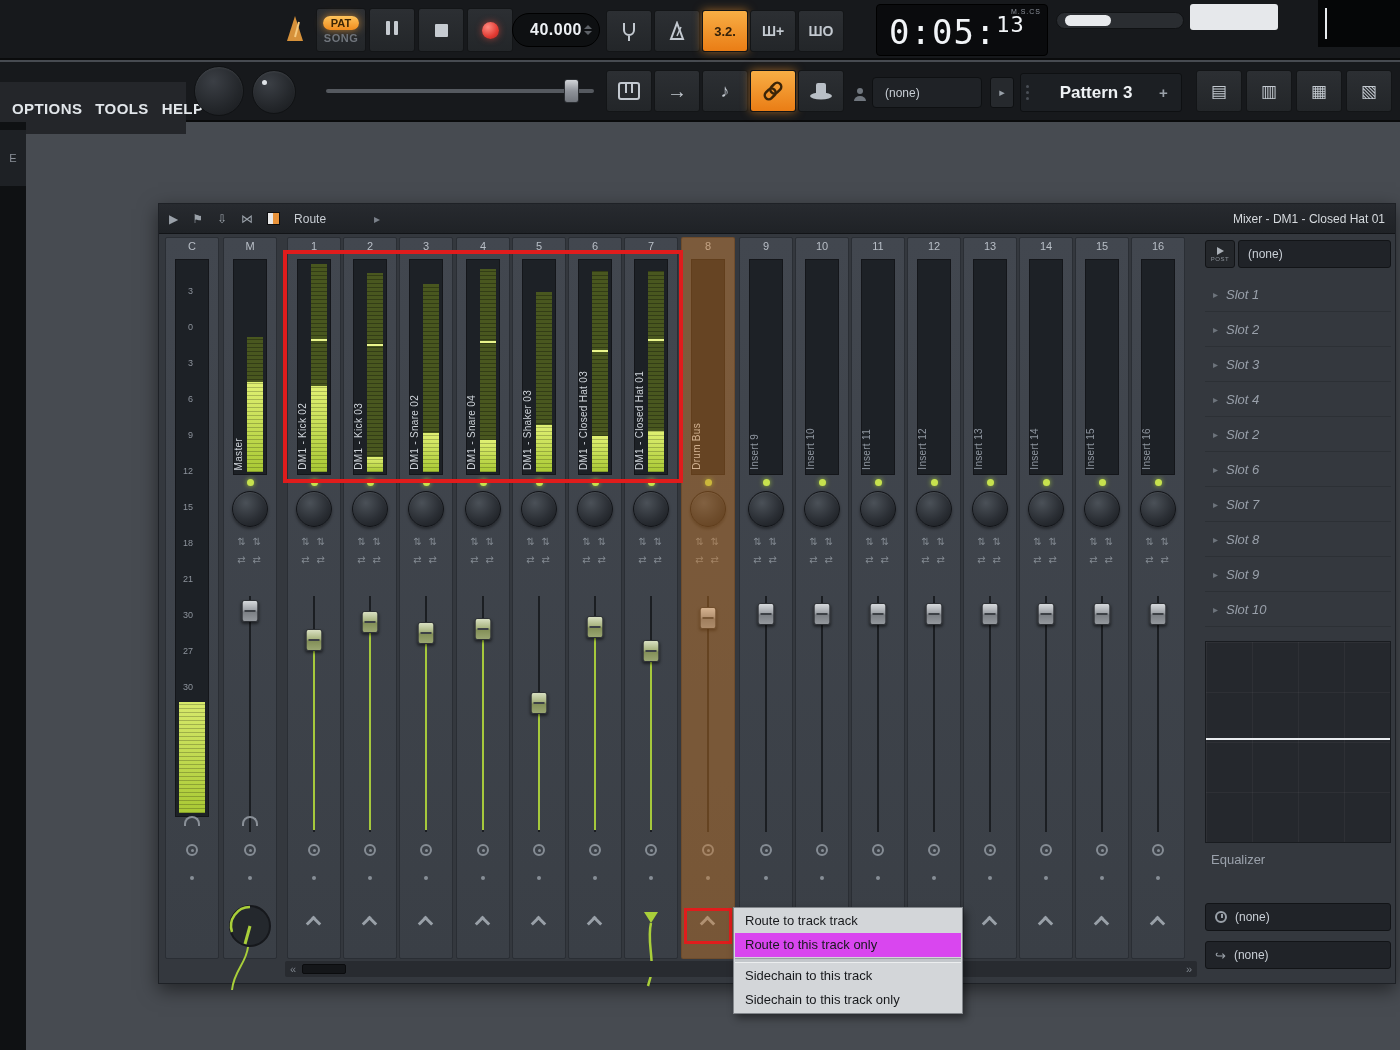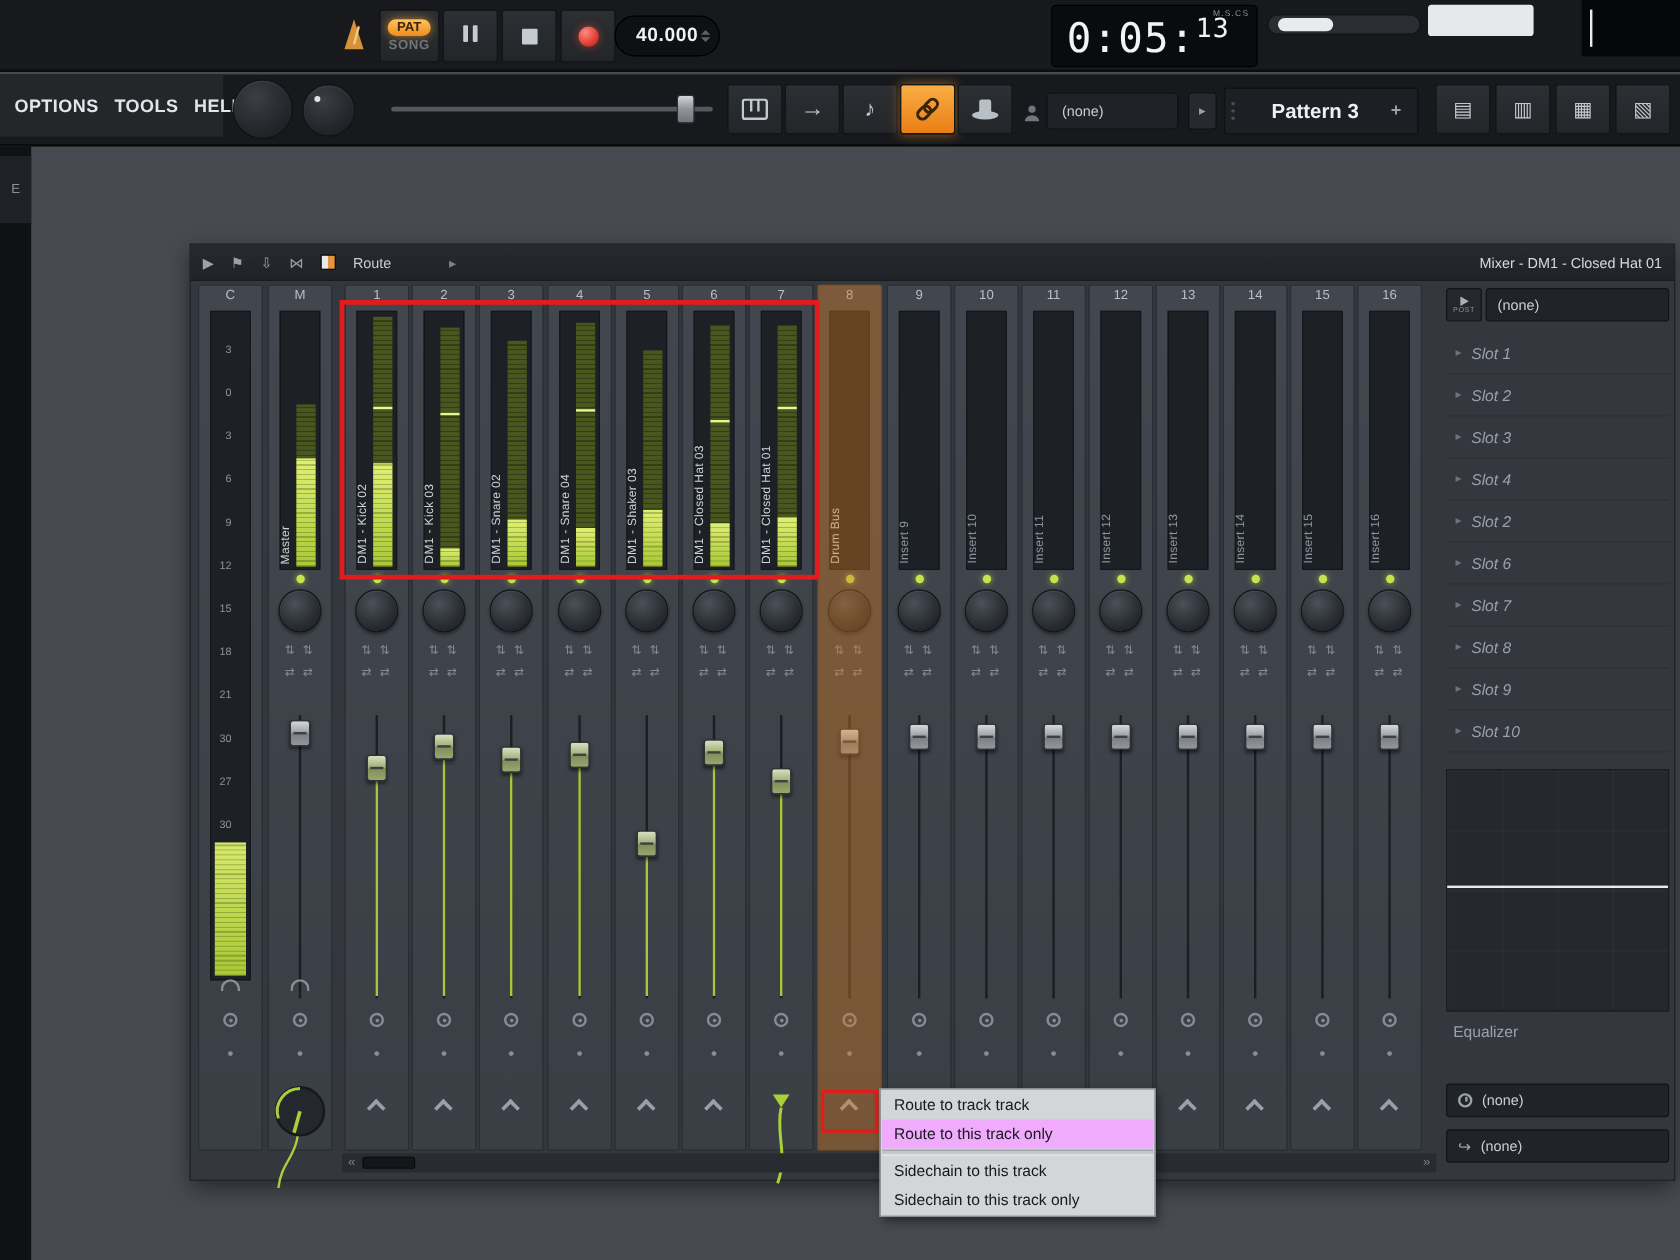--- a/index.html
+++ b/index.html
@@ -33,21 +33,21 @@
   .digits { position:absolute; left:12px; top:7px; font-family:"DejaVu Sans Mono", monospace; font-size:34px; color:#f1f4f7; letter-spacing:1px; }
   .digits .cs { font-size:22px; vertical-align:top; }
   .topslider { position:absolute; left:1056px; top:12px; width:128px; height:17px; background:#2a2d31; border:1px solid #101214; border-radius:9px; }
   .tsh { position:absolute; left:8px; top:2px; width:46px; height:11px; background:#e8eaed; border-radius:6px; }
   .whitebox { position:absolute; left:1190px; top:4px; width:88px; height:26px; background:#e6e8eb; border-radius:3px; }
   .blackbox { position:absolute; left:1318px; top:0; width:82px; height:47px; background:#050607; }
   .cursorline { position:absolute; left:7px; top:8px; width:2px; height:31px; background:#e8ebee; }
 
   
   .tb2 { position:absolute; left:0; top:62px; width:1400px; height:60px; background:#17191c; border-bottom:2px solid #0a0b0c; }
-  .menubox { position:absolute; left:0; top:0; width:186px; height:52px; background:#24262a; display:flex; align-items:center; gap:13px; padding-left:12px; }
+  .menubox { position:absolute; left:0; top:20px; width:186px; height:52px; background:#24262a; display:flex; align-items:center; gap:13px; padding-left:12px; }
   .menubox span { font-size:15px; font-weight:bold; color:#e2e6ea; letter-spacing:.4px; }
   .knb { position:absolute; border-radius:50%; background:radial-gradient(circle at 38% 30%,#3b3f45,#24272b 60%,#17191c); border:1px solid #101214; box-shadow:inset 0 1px 2px rgba(255,255,255,.08); }
   #knob1 { left:194px; top:4px; width:50px; height:50px; }
   #knob2 { left:252px; top:8px; width:44px; height:44px; }
   #knob2::after { content:""; position:absolute; left:9px; top:9px; width:5px; height:5px; border-radius:50%; background:#dfe3e7; }
   .midtrack { position:absolute; left:326px; top:27px; width:268px; height:4px; background:#55595f; border-radius:2px; }
   .msh { position:absolute; left:238px; top:-10px; width:15px; height:24px; background:linear-gradient(#d2d5d9,#8f939a 50%,#71757c); border:1px solid #2a2d31; border-radius:3px; }
   .igroupB { position:absolute; left:606px; top:8px; display:flex; gap:2px; }
   .person { position:absolute; left:852px; top:24px; }
   .nonesel { position:absolute; left:872px; top:15px; width:110px; height:31px; background:#1f2226; border:1px solid #0e1012; border-radius:4px;
@@ -142,21 +142,21 @@
   .clockicon { width:12px; height:12px; border:2px solid #9aa1a9; border-radius:50%; position:relative; }
   .clockicon::after { content:""; position:absolute; left:4px; top:1px; width:2px; height:4px; background:#9aa1a9; }
   .outicon { color:#9aa1a9; font-size:13px; }
 
   
   .redbox1 { position:absolute; left:283px; top:250px; width:400px; height:233px; border:4px solid #e01c1c; z-index:40; }
   .redbox2 { position:absolute; left:684px; top:908px; width:48px; height:36px; border:3px solid #e01c1c; z-index:45; }
   .ctxmenu { position:absolute; left:733px; top:907px; width:230px; background:#d3d6d9; border:1px solid #83878c;
     box-shadow:3px 4px 8px rgba(0,0,0,.45); z-index:60; padding:1px; }
   .cmitem { height:24px; line-height:24px; padding-left:10px; font-size:13px; color:#17191c; }
-  .cmitem.on { background:#f0abfc; }
+  .cmitem.on { background:#d946ef; }
   .cmsep { height:5px; border-top:1px solid #9aa0a5; border-bottom:1px solid #eceeef; background:#c3c7cb; margin:1px 0; }
 </style>
 </head>
 <body>
 
 <div id="app">
 
   <div class="tb1">
     <svg class="metro" width="22" height="30">
         <path d="M11 2 L19 27 H3 Z" fill="#d6913a"></path>
@@ -176,20 +176,42 @@
       <div class="tbtn">
           <span class="recdot"></span>
         </div>
     </div>
     <div class="tempo">
       <span>40.000</span>
       <span class="spin">
           <i class="up"></i>
           <i class="dn"></i>
         </span>
+    </div>
+    <div class="igroupA">
+      <div class="ibtn">
+          <svg width="20" height="22">
+            <path d="M5 3 v7 a5 5 0 0 0 10 0 V3 M10 15 v6" stroke="#c3c9d0" stroke-width="2" fill="none"></path>
+          </svg>
+        </div>
+      <div class="ibtn">
+          <svg width="20" height="20">
+            <path d="M10 2 L16 18 H4 Z" fill="none" stroke="#c3c9d0" stroke-width="2"></path>
+            <line x1="10" y1="15" x2="14" y2="6" stroke="#c3c9d0" stroke-width="1.5"></line>
+          </svg>
+        </div>
+      <div class="ibtn orange">
+          <span>3.2.</span>
+        </div>
+      <div class="ibtn">
+          <span>Ш+</span>
+        </div>
+      <div class="ibtn">
+          <span>ШO</span>
+        </div>
     </div>
     <div class="clock">
       <span class="units">M.S.CS</span>
       <span class="digits"><span>0:05:</span><span class="cs">13</span></span>
     </div>
     <div class="topslider">
         <span class="tsh"></span>
       </div>
     <div class="whitebox"></div>
     <div class="blackbox">

